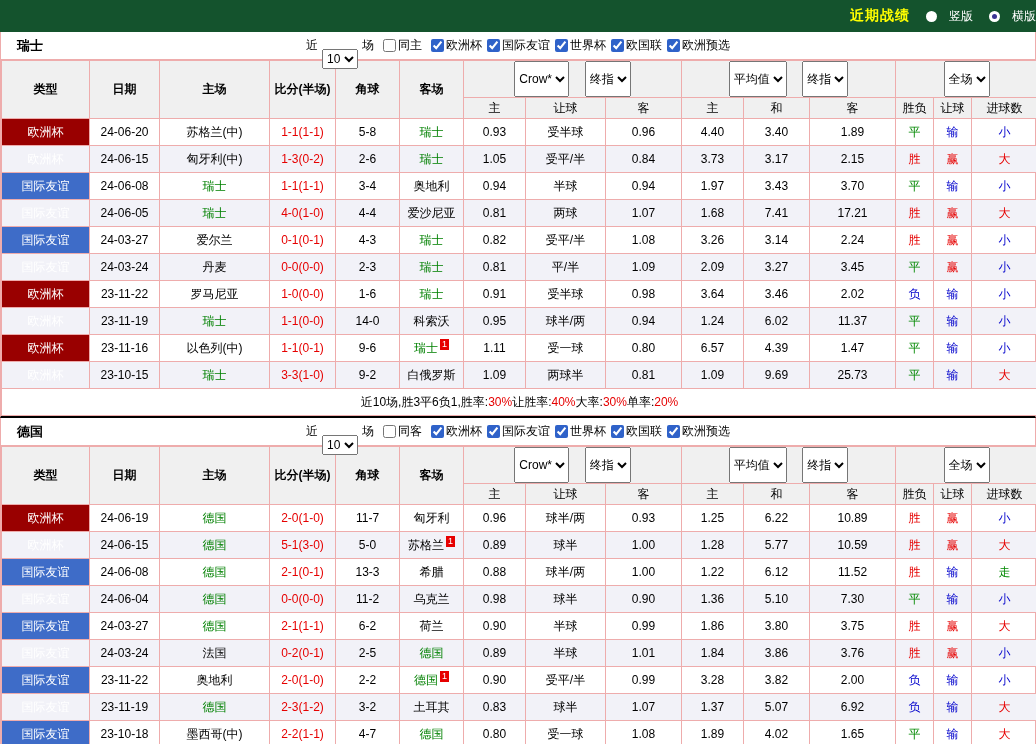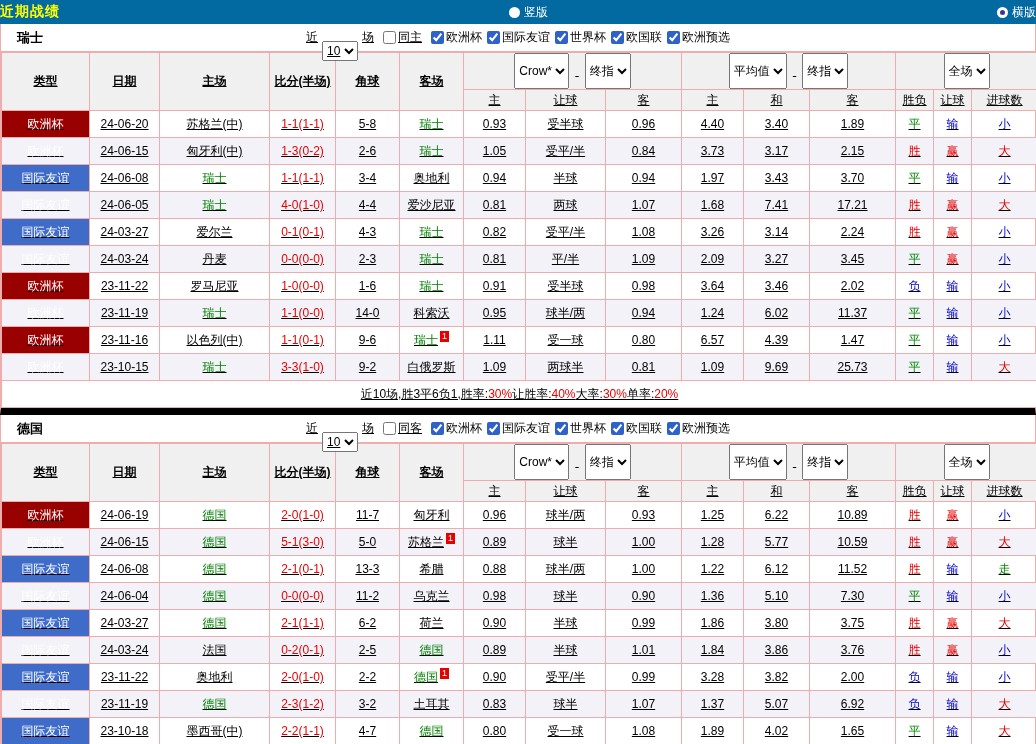--- a/index.html
+++ b/index.html
@@ -1,22 +1,22 @@
 <!DOCTYPE html>
 <html><head>
 <meta charset="utf-8">
 <style>
   html,body{margin:0;padding:0;}
   body{width:1036px;font-family:"Liberation Sans","DejaVu Sans",sans-serif;font-size:12px;color:#000;background:#fff;}
-  .topbar{height:24px;background:#0369a1;display:flex;align-items:center;justify-content:space-between;gap:16px;}
+  .topbar{height:32px;background:#14532d;display:flex;align-items:center;justify-content:flex-end;gap:16px;}
   .topbar .title{color:#ffff00;font-weight:bold;font-size:14px;letter-spacing:1px;}
-  .radio-opt{display:inline-flex;align-items:center;gap:4px;color:#fff;cursor:pointer;font-size:12px;}
+  .radio-opt{display:inline-flex;align-items:center;gap:12px;color:#fff;cursor:pointer;font-size:12px;}
   .radio-dot{display:inline-block;width:11px;height:11px;border-radius:50%;background:#fff;position:relative;}
   .radio-dot.checked::after{content:"";position:absolute;left:3px;top:3px;width:5px;height:5px;border-radius:50%;background:#3b3494;}
-  .section{border-left:1px solid #eeacac;border-right:1px solid #eeacac;border-bottom:7px solid #000000;text-decoration:underline;}
+  .section{border-left:1px solid #eeacac;border-right:1px solid #eeacac;border-bottom:2px solid #000000;}
   .filter-row{position:relative;height:27px;display:flex;align-items:center;justify-content:center;gap:4px;background:#fff;border-bottom:1px solid #eeacac;}
   .team-name{position:absolute;left:16px;font-weight:bold;font-size:13px;}
   .filter-row select{font-size:12px;height:20px;margin-top:27px;}
   .chk{display:inline-flex;align-items:center;margin-left:5px;cursor:pointer;}
   .chk input{margin:0 2px 0 0;accent-color:#2f62c9;width:13px;height:13px;}
   table{width:100%;border-collapse:collapse;table-layout:fixed;}
   th,td{border:1px solid #eeacac;text-align:center;padding:0;overflow:hidden;white-space:nowrap;}
   th{background:#f0f0f0;font-weight:bold;height:28px;font-size:12px;}
   th.sub{font-weight:normal;height:20px;}
   th.dd select{font-size:12px;height:36px;margin:0 6px;}

